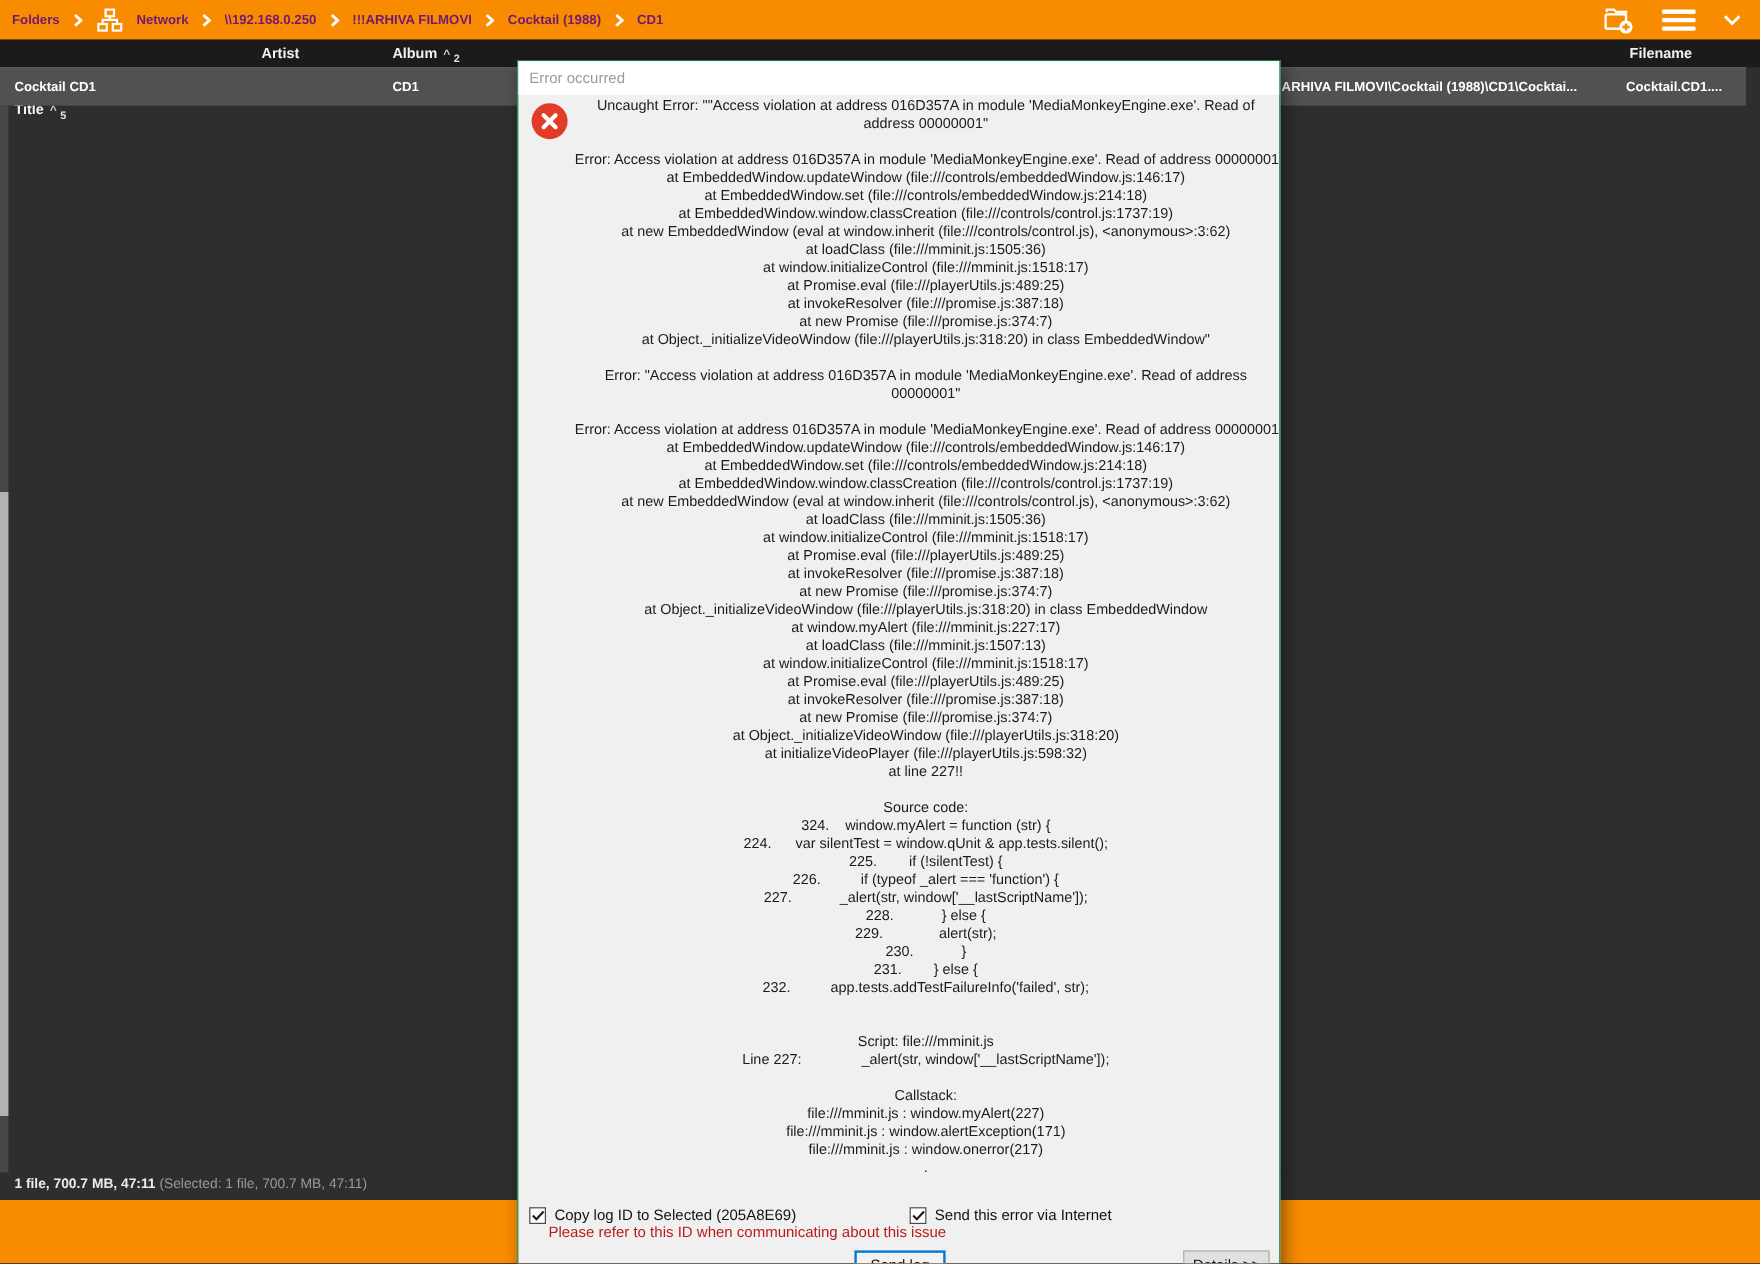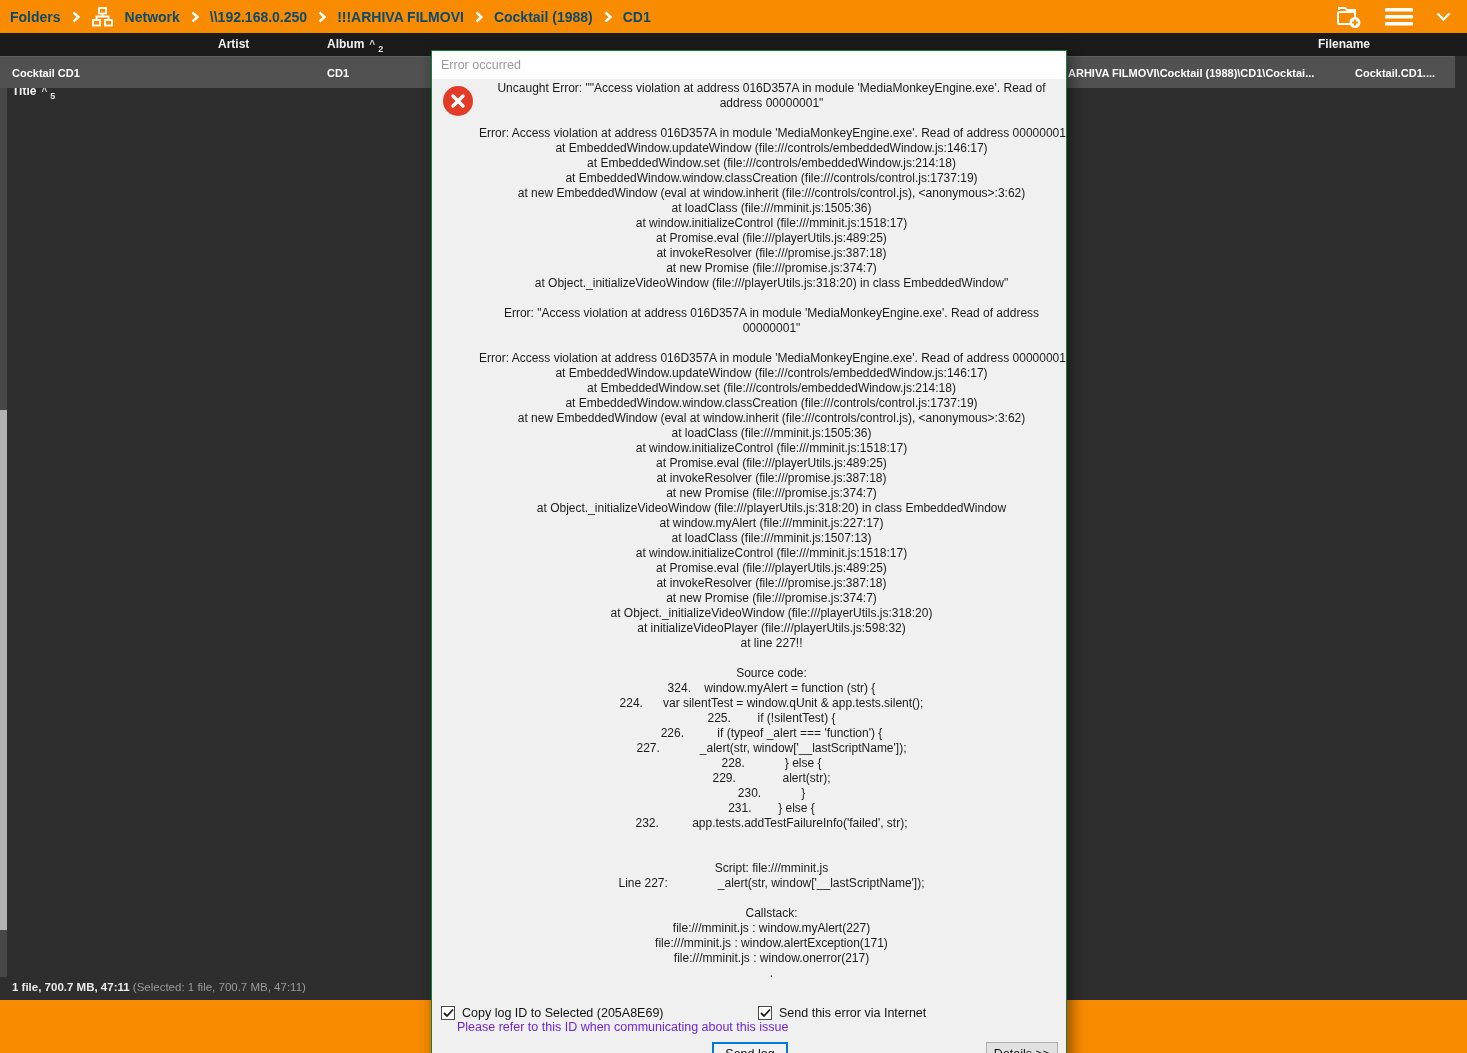--- a/index.html
+++ b/index.html
@@ -3,21 +3,21 @@
 <meta charset="utf-8">
 <style>
   * { margin:0; padding:0; box-sizing:border-box; }
   html,body { width:1467px; height:1053px; overflow:hidden; background:#2e2e2e;
               font-family:"Liberation Sans", sans-serif; }
   .app { position:relative; width:1467px; height:1053px; background:#2e2e2e; overflow:hidden; }
 
   
   .topbar { position:absolute; left:0; top:0; width:1467px; height:33px; background:#f88b00;
             display:flex; align-items:center; padding-left:10px; gap:11px; }
-  .bc-item { color:#0c4a6e; font-size:14px; font-weight:700; white-space:nowrap; cursor:default; }
+  .bc-item { color:#701a75; font-size:11px; font-weight:700; white-space:nowrap; cursor:default; }
   .bc-sep { display:flex; align-items:center; }
   .bc-neticon { display:flex; align-items:center; }
   .topbar-icons { margin-left:auto; display:flex; align-items:center; gap:22px; padding-right:16px; }
   .tb-ic { display:flex; align-items:center; }
 
   
   .colheader { position:absolute; left:0; top:33px; width:1467px; height:23px; background:#1b1b1b; }
   .col { position:absolute; top:0; height:23px; line-height:23px; color:#f2f2f2; font-size:12px; font-weight:700; white-space:nowrap; }
   .sort-caret { font-size:10px; margin-left:5px; color:#cfcfcf; }
   .sort-num { font-size:9px; position:relative; top:4px; margin-left:3px; color:#e0e0e0; }
@@ -46,21 +46,21 @@
   .error-icon { position:absolute; left:11px; top:35px; width:30px; height:30px; border-radius:50%;
                 background:#e23c28; display:flex; align-items:center; justify-content:center; }
   .err-text { position:absolute; left:47px; right:2px; top:30px; text-align:center;
               color:#1b1b1b; font-size:12px; line-height:15px; }
   .err-line { min-height:15px; white-space:pre; }
 
   
   .cb { position:absolute; display:flex; align-items:center; gap:7px; color:#111; font-size:12.5px; cursor:default; }
   .cb-box { width:14px; height:14px; background:#fff; border:1px solid #4a4a4a; display:flex;
             align-items:center; justify-content:center; }
-  .note { position:absolute; left:25px; top:969px; color:#6d28d9; font-size:12.5px; }
+  .note { position:absolute; left:25px; top:969px; color:#b91c1c; font-size:12.5px; }
   .btn { position:absolute; top:991px; height:23px; font-size:12.5px; color:#111;
          font-family:"Liberation Sans", sans-serif; cursor:pointer; }
   .btn-send { left:280px; width:76px; background:#f2f2f2; border:2px solid #0078d7; }
   .btn-details { right:8px; width:72px; background:#e1e1e1; border:1px solid #adadad; }
 </style>
 </head>
 <body>
 
 <div class="app">
 
@@ -132,21 +132,21 @@
   <div class="colheader">
     <div class="col" style="left:12px;margin-top:47px;">
       <span>Title</span><span class="sort-caret">^</span><span class="sort-num">5</span>
     </div>
     <div class="col" style="left:218px;">
       <span>Artist</span>
     </div>
     <div class="col" style="left:327px;">
       <span>Album</span><span class="sort-caret">^</span><span class="sort-num">2</span>
     </div>
-    <div class="col" style="left:1318px;">
+    <div class="col" style="left:1358px;">
       <span>Filename</span>
     </div>
   </div>
 
   <div class="row">
     <span class="cell" style="left:12px;">Cocktail CD1</span>
     <span class="cell" style="left:327px;">CD1</span>
     <span class="cell" style="left:1068px;text-align:right;">ARHIVA FILMOVI\Cocktail (1988)\CD1\Cocktai...</span>
     <span class="cell" style="left:1355px;">Cocktail.CD1....</span>
   </div>

